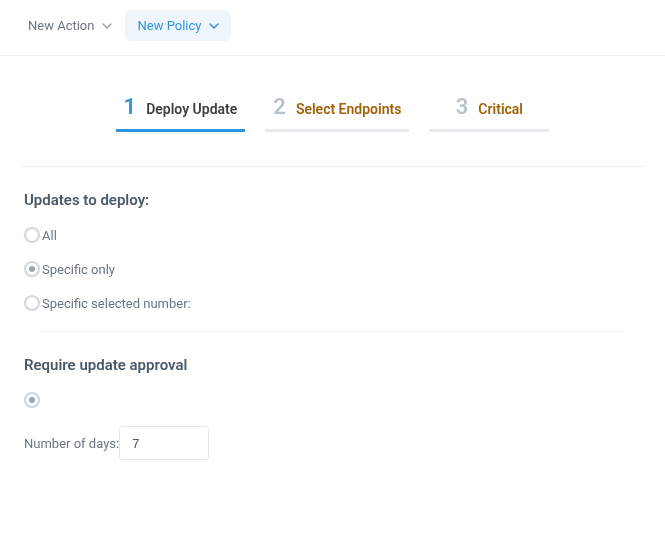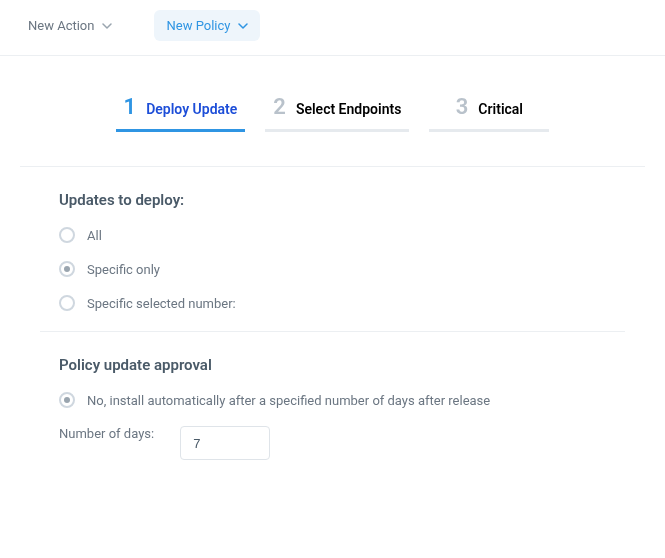--- a/index.html
+++ b/index.html
@@ -7,21 +7,21 @@
     font-family: -apple-system, BlinkMacSystemFont, "Segoe UI", Roboto, Helvetica, Arial, sans-serif;
     background: #ffffff;
     color: #5b6b7a;
     width: 665px;
     height: 558px;
     overflow: hidden;
   }
   .toolbar {
     display: flex;
     align-items: center;
-    gap: 30px;
+    gap: 1px;
     padding: 10px 16px 14px 16px;
     border-bottom: 1px solid #eceff2;
     text-align: right;
   }
   .tbtn {
     display: inline-flex;
     align-items: center;
     gap: 8px;
     font-size: 13px;
     padding: 8px 12px;
@@ -44,40 +44,40 @@
     display: flex;
     align-items: baseline;
     gap: 10px;
     padding: 0 8px 10px 8px;
     border-bottom: 3px solid #e6eaee;
     cursor: pointer;
     min-width: 120px;
     justify-content: center;
   }
   .step .num { font-size: 22px; font-weight: 600; color: #b9c2cb; }
-  .step .lbl { font-size: 14px; font-weight: 600; color: #000000; }
+  .step .lbl { font-size: 14px; font-weight: 600; color: #a16207; }
   .step.active { border-bottom-color: #2f95e3; }
   .step.active .num { color: #2f95e3; }
-  .step.active .lbl { color: #1d4ed8; }
+  .step.active .lbl { color: #404040; }
 
   .divider { border: none; border-top: 1px solid #eceff2; margin: 12px 20px 0 20px; }
 
   .section {
-    padding: 24px 40px 0 59px;
+    padding: 24px 40px 0 24px;
   }
   .sec-title {
     font-size: 15px;
     font-weight: 600;
     color: #4a5a68;
     margin-bottom: 18px;
   }
   .radio-row {
     display: flex;
     align-items: center;
-    gap: 12px;
+    gap: 2px;
     margin-bottom: 18px;
     font-size: 13px;
     color: #6b7682;
     cursor: pointer;
   }
   .radio {
     width: 16px;
     height: 16px;
     border: 2px solid #cfd7df;
     border-radius: 50%;
@@ -107,22 +107,22 @@
     margin-left: 4px;
     cursor: pointer;
   }
   .hr-thin {
     border: none;
     border-top: 1px solid #eceff2;
     margin: 20px 40px 0 40px;
   }
   .days-row {
     display: flex;
-    align-items: flex-start;
-    gap: 26px;
+    align-items: center;
+    gap: 0;
     margin-top: 6px;
     font-size: 13px;
     color: #6b7682;
     padding-left: 0;
   }
   .days-input {
     width: 90px;
     height: 34px;
     border: 1px solid #dfe4e9;
     border-radius: 4px;
@@ -184,25 +184,24 @@
   </div>
   <div class="radio-row">
     <span class="radio"></span>
     <span>Specific selected number:</span>
   </div>
 </div>
 
 <hr class="hr-thin">
 
 <div class="section">
-  <div class="sec-title">Policy update approval</div>
+  <div class="sec-title">Require update approval</div>
 
 
   <div class="radio-row">
     <span class="radio selected"></span>
-    <span>No, install automatically after a specified number of days after release</span>
   </div>
 
   <div class="days-row">
     <span>Number of days:</span>
     <input class="days-input" type="text" value="7" style="">
   </div>
 </div>
 
 </body></html>

